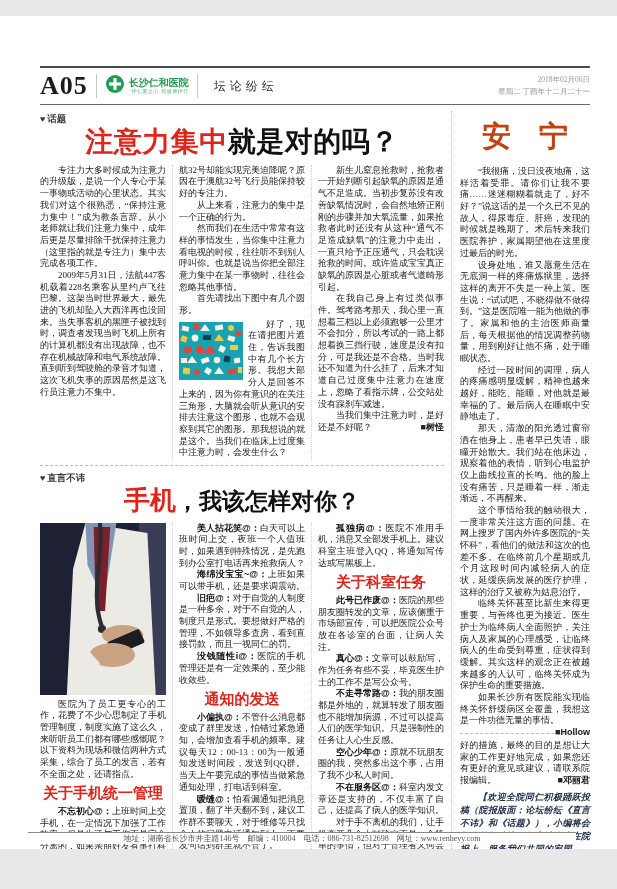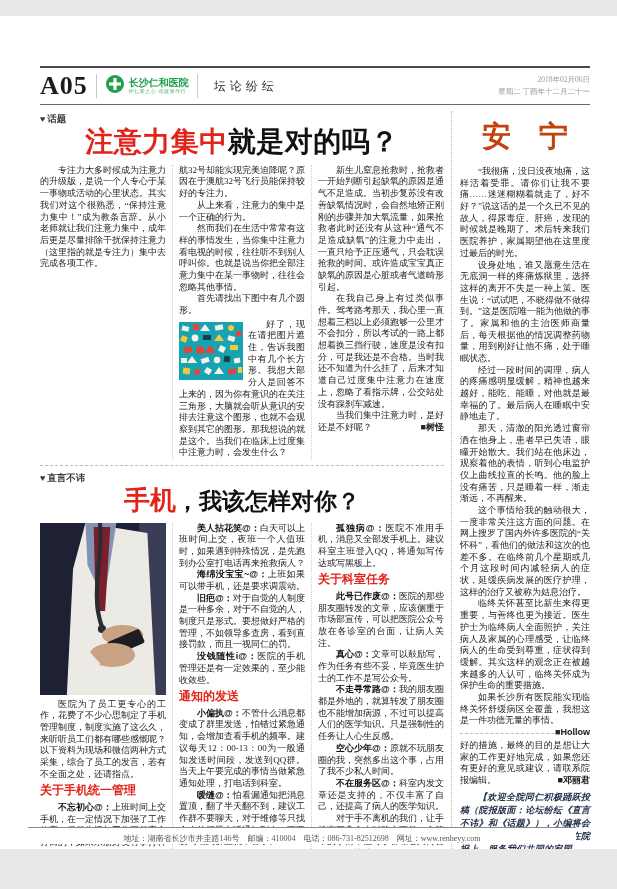--- a/index.html
+++ b/index.html
@@ -4,21 +4,21 @@
 <style>
   html,body{margin:0;padding:0;background:#e8e8e8;}
   .page{width:617px;height:833px;margin:16px auto;background:#fff;position:relative;overflow:hidden;
         font-family:"Liberation Serif","DejaVu Serif",serif;color:#1c1c1c;box-sizing:border-box;padding-top:50px;}
   
   .header{margin:0 27px 0 40px;border-top:2px solid #4a4a4a;border-bottom:1px solid #6a6a6a;
           height:36px;display:flex;align-items:center;}
   .pageno{font-size:26px;font-weight:700;letter-spacing:1px;}
   .hsep{width:1px;height:24px;background:#c8c8c8;margin:0 8px;}
   .logo{display:flex;align-items:center;gap:4px;}
-  .logo-txt{display:flex;flex-direction:column;line-height:1.15;}
+  .logo-txt{display:flex;flex-direction:column;line-height:1.15;text-align:right;}
   .logo-name{font-family:"Liberation Sans","DejaVu Sans",sans-serif;font-weight:700;font-size:10px;color:#1e9e4e;}
   .logo-tag{font-size:5px;color:#56b579;letter-spacing:.5px;}
   .section-name{font-size:12px;letter-spacing:4px;color:#2a2a2a;margin-left:8px;}
   .dateblock{margin-left:auto;text-align:right;font-size:7.5px;color:#9a9a9a;line-height:1.6;}
   
   .main{display:flex;margin:6px 27px 0 40px;}
   .left{width:404px;}
   .right{width:139px;margin-left:7px;border-left:1px dotted #b9b9b9;padding-left:8px;box-sizing:border-box;}
   .kicker{font-family:"Liberation Sans","DejaVu Sans",sans-serif;font-size:9.5px;font-weight:700;color:#3a3a3a;margin:2px 0 1px;}
   .kicker .heart{font-size:9px;margin-right:2px;color:#3a3a3a;}
@@ -31,37 +31,37 @@
   .phone-title .t-black{color:#111;font-weight:800;}
   .cols{display:flex;}
   .col{flex:1;padding:0 6px;overflow:hidden;}
   .col:first-child{padding-left:0;}
   .col:last-child{padding-right:0;}
   .col + .col{border-left:1px dotted #cfcfcf;}
   
   .para{margin:0;font-size:9px;line-height:1.3;text-align:justify;text-indent:2em;color:#222;}
   .para.noindent{text-indent:0;}
   .para.subhead{font-family:"Liberation Sans","DejaVu Sans",sans-serif;color:#e2231a;font-weight:700;
-                text-indent:0;font-size:12px;margin:3px 0;}
+                text-align:center;text-indent:0;font-size:15px;margin:3px 0;}
   .post-name{font-family:"Liberation Sans","DejaVu Sans",sans-serif;font-weight:700;color:#111;}
   .byline{float:right;font-family:"Liberation Sans","DejaVu Sans",sans-serif;font-weight:700;margin-left:4px;}
   .dash{border-top:1px dashed #bdbdbd;margin:6px 0;}
   .para.notice{font-style:italic;color:#23304d;font-weight:600;font-size:9px;line-height:1.45;margin-top:4px;}
   
   .anning-title{font-family:"Liberation Sans","DejaVu Sans",sans-serif;text-align:center;color:#c2410c;
                 font-size:29px;font-weight:800;letter-spacing:10px;margin:6px 0 9px;padding-left:10px;}
   
   .figwrap{overflow:hidden;margin-top:2px;}
   .fig{float:left;width:64px;height:58px;margin:3px 5px 1px 0;}
   .fig svg{display:block;width:100%;height:100%;}
   .photo{width:100%;height:172px;margin-bottom:4px;}
   .photo svg{display:block;width:100%;height:100%;}
   
   .footer{position:absolute;left:28px;right:41px;bottom:5px;background:#fff;border-top:1px solid #8a8a8a;
-          padding-top:5px;text-align:center;font-size:8px;color:#555;}
+          text-align:center;font-size:8px;color:#555;}
 </style>
 </head>
 <body>
 
 <div class="page">
 
   <div class="header">
     <span class="pageno">A05</span>
     <span class="hsep"></span>
     <span class="logo">
@@ -92,20 +92,21 @@
       <div class="kicker">
         <span class="heart">♥</span><span>话题</span>
       </div>
       <h1 class="topic-title">
         <span class="t-red">注意力集中</span><span class="t-black">就是对的吗？</span>
       </h1>
       <div class="cols">
         <div class="col">
 
         <p class="para"><span>专注力大多时候成为注意力的升级版，是说一个人专心于某一事物或活动的心里状态。其实我们对这个很熟悉，“保持注意力集中！”成为教条言辞。从小老师就让我们注意力集中，成年后更是尽量排除干扰保持注意力（这里指的就是专注力）集中去完成各项工作。</span></p>
+            <p class="para"><span>2009年5月31日，法航447客机载着228名乘客从里约卢飞往巴黎。这架当时世界最大，最先进的飞机却坠入大西洋再也没回来。当失事客机的黑匣子被找到时，调查者发现当时飞机上所有的计算机都没有出现故障，也不存在机械故障和电气系统故障。直到听到驾驶舱的录音才知道，这次飞机失事的原因居然是这飞行员注意力不集中。</span></p>
           </div>
         <div class="col">
           <div>
 
           <p class="para noindent"><span>航32号却能实现完美迫降呢？原因在于澳航32号飞行员能保持较好的专注力。</span></p>
               <p class="para"><span>从上来看，注意力的集中是一个正确的行为。</span></p>
               <p class="para"><span>然而我们在生活中常常有这样的事情发生，当你集中注意力看电视的时候，往往听不到别人呼叫你。也就是说当你把全部注意力集中在某一事物时，往往会忽略其他事情。</span></p>
               <p class="para"><span>首先请找出下图中有几个圆形。</span></p>
             </div>
           <div class="figwrap">

